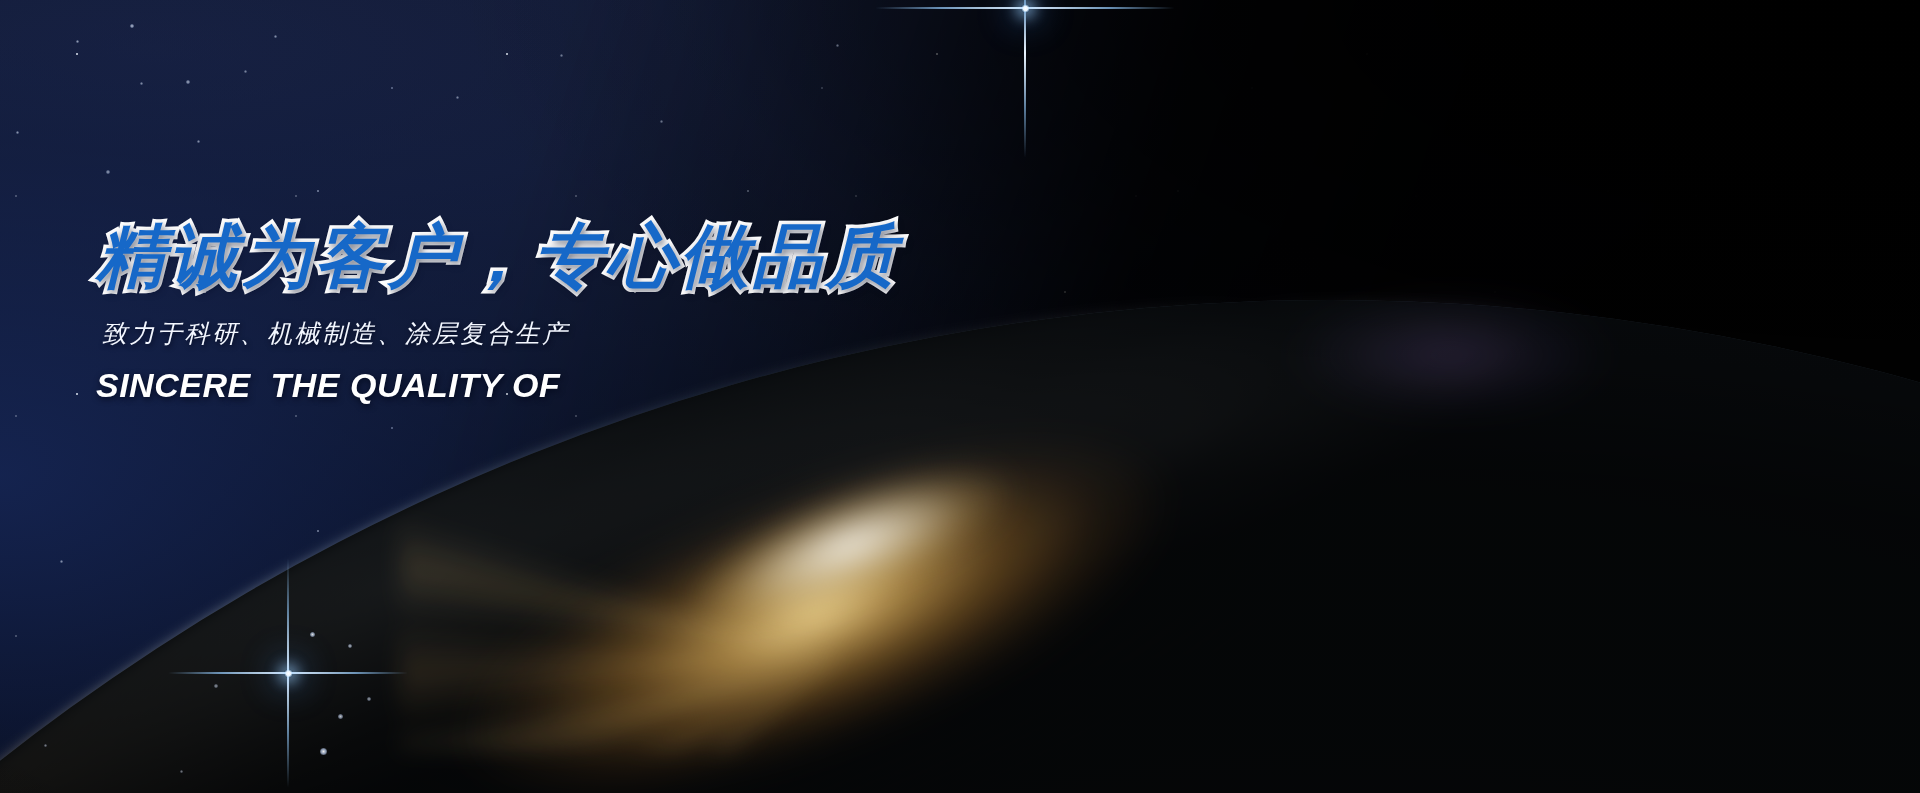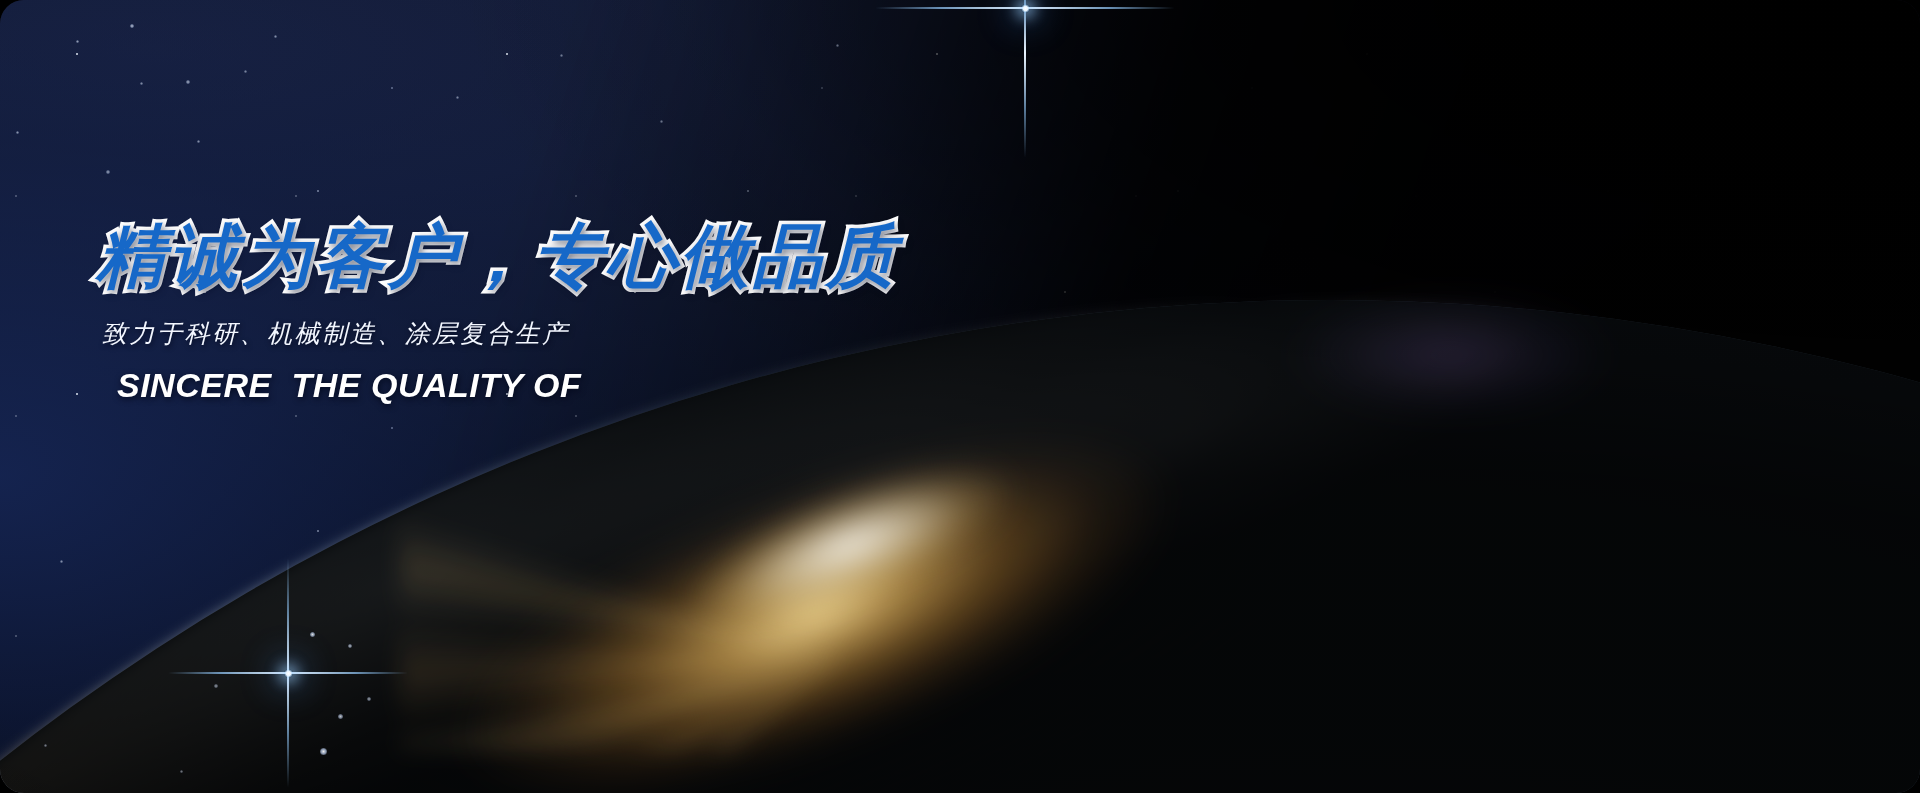--- a/index.html
+++ b/index.html
@@ -8,21 +8,20 @@
     background: #000;
   }
   #banner {
     position: relative;
     width: 1920px;
     height: 793px;
     overflow: hidden;
     font-family: "Liberation Sans", "DejaVu Sans", sans-serif;
     background: #05060b;
     user-select: none;
-    border-radius: 24px;
   }
 
   
   .layer { position: absolute; inset: 0; }
 
   .sky-base {
     background:
       radial-gradient(125% 95% at 8% 6%,  #1b2445 0%, #161f3d 22%, #101830 42%, #0a1022 60%, #050811 80%, #020308 100%);
   }
   .sky-dark-right {
@@ -236,21 +235,21 @@
     font-size: 25px;
     font-style: italic;
     font-weight: normal;
     letter-spacing: 2.5px;
     color: #f3f7ff;
     white-space: nowrap;
     text-shadow: 1px 2px 5px rgba(0,6,24,0.75);
   }
 
   .sub-en {
-    margin: 16px 0 0 21px;
+    margin: 16px 0 0 0;
     font-family: "Liberation Sans", "DejaVu Sans", sans-serif;
     font-size: 34px;
     font-weight: bold;
     font-style: italic;
     letter-spacing: 0.5px;
     color: #ffffff;
     white-space: pre;
     text-shadow: 1px 2px 6px rgba(0,6,24,0.8);
   }
 

